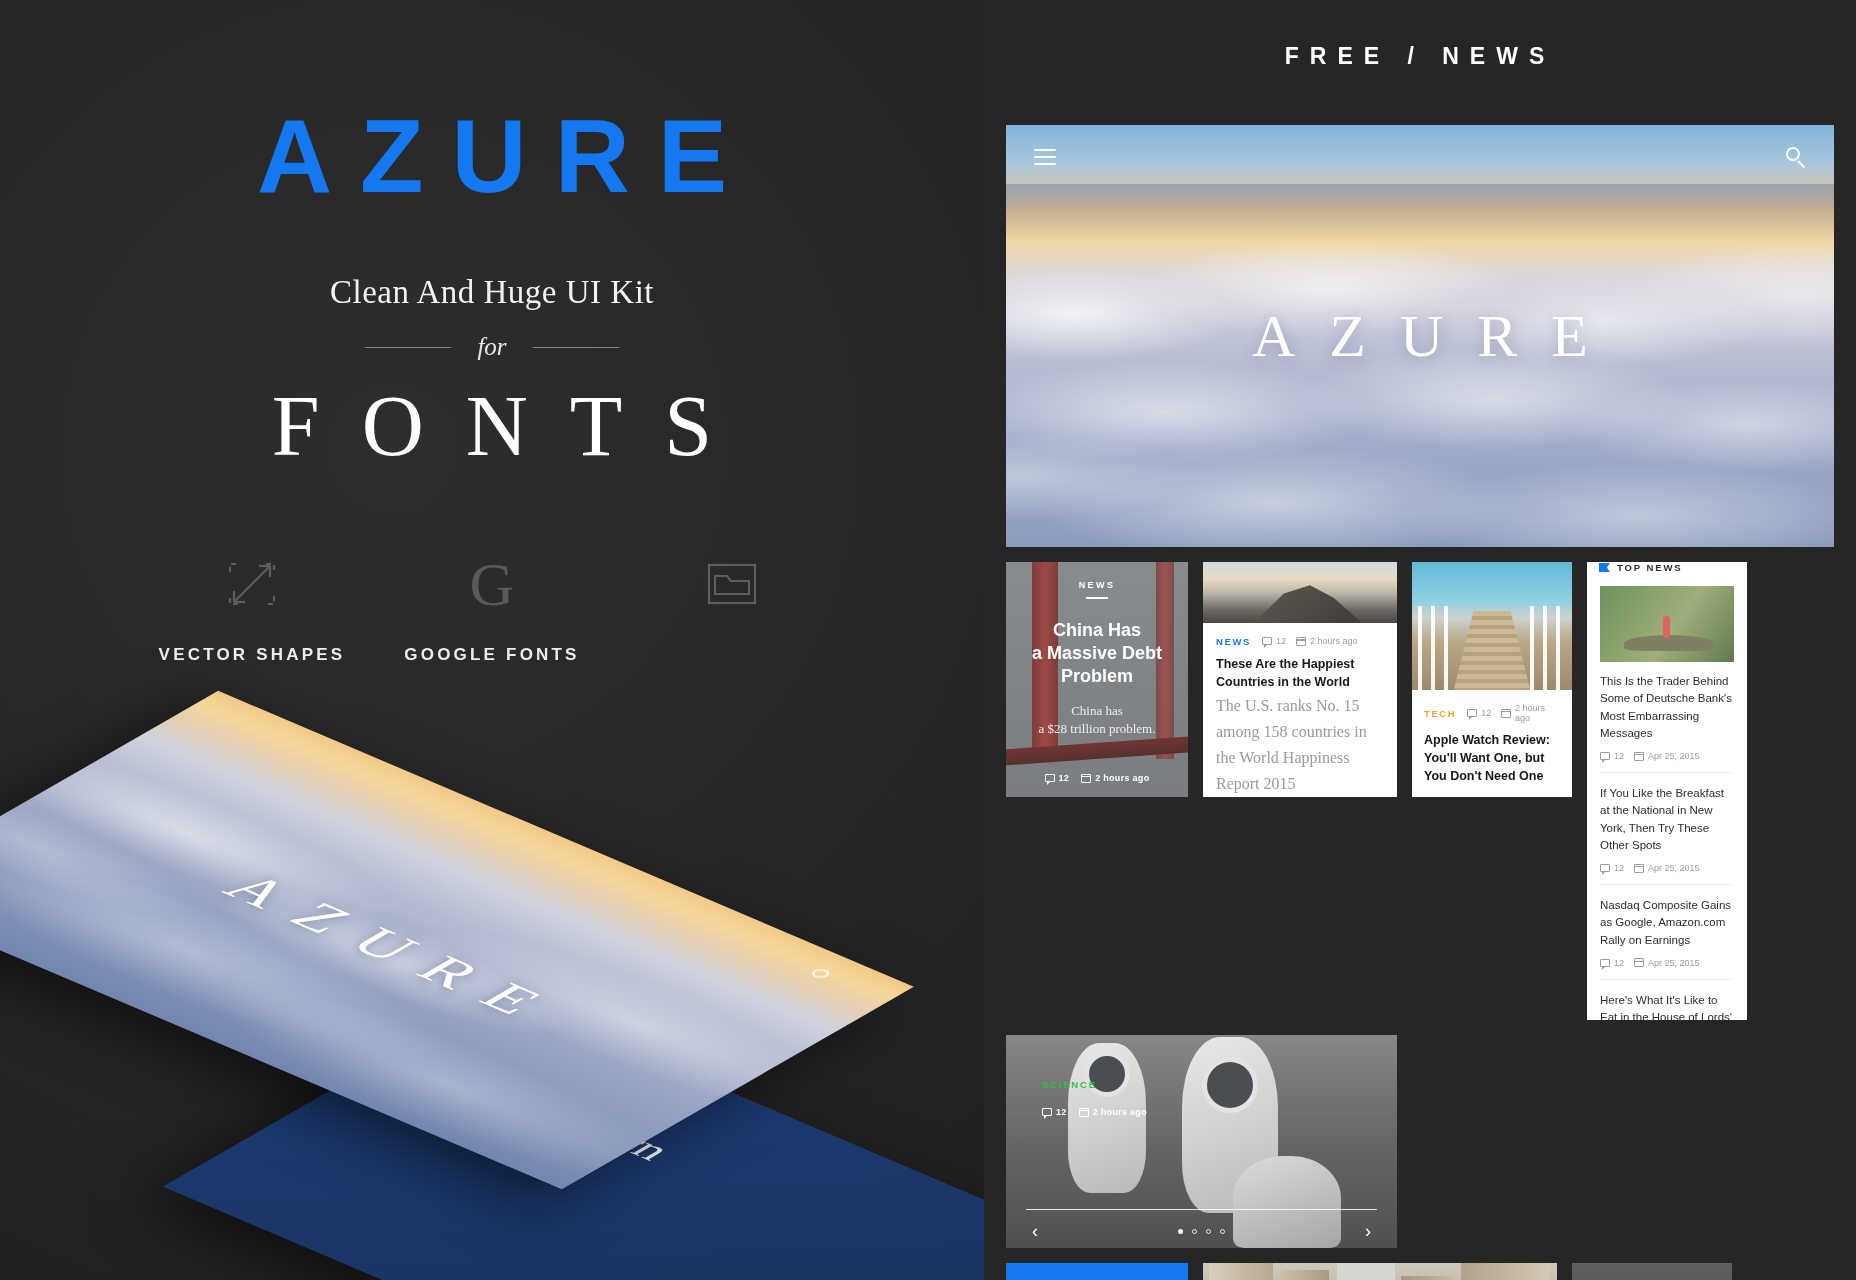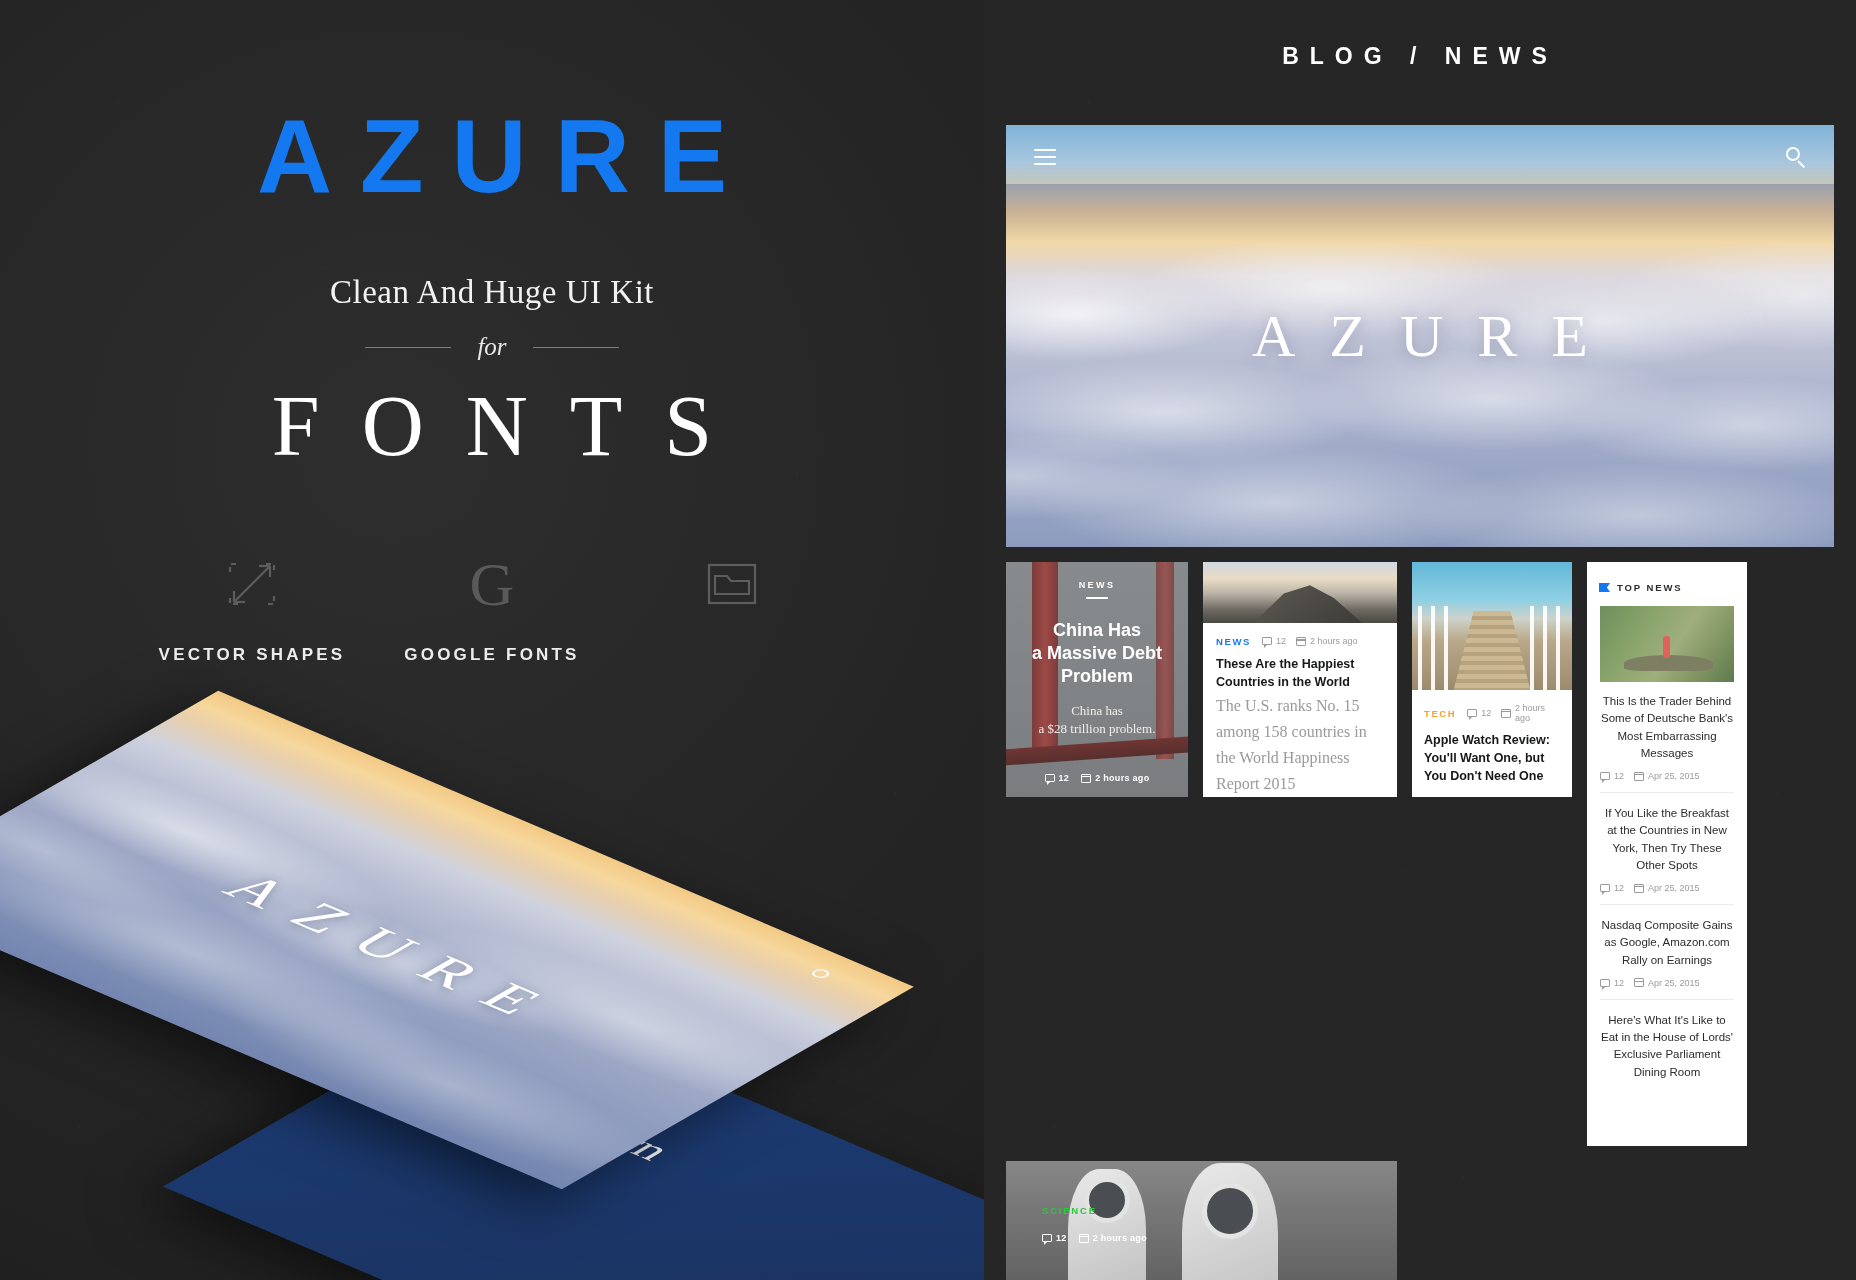--- a/index.html
+++ b/index.html
@@ -315,21 +315,21 @@
     clip-path: polygon(26% 0%, 74% 0%, 100% 100%, 0% 100%);
   }
   .c-tech .rail {
     position:absolute; top:34%; bottom:0; width: 22%;
     background: repeating-linear-gradient(to right, rgba(255,255,255,.92) 0 4px, transparent 4px 13px);
   }
   .c-tech .rail.l { left: 4%; } .c-tech .rail.r { right: 4%; }
   .c-tech .body { padding: 13px 12px 0; }
 
   
-  .c-topnews { width: 160px; height: 584px; padding: 20px 13px 0; text-align: center; }
+  .c-topnews { width: 160px; height: 458px; padding: 0 13px 0; }
   .tn-head { display:flex; align-items:center; gap: 8px; margin-bottom: 13px; }
   .flag-icon {
     width: 9px; height: 11px; background: #1479f0;
     clip-path: polygon(0 0, 100% 0, 100% 100%, 50% 72%, 0 100%);
     transform: rotate(-90deg);
   }
   .tn-title { font-size: 9.5px; font-weight: 700; letter-spacing: 1.9px; color: #2a2b2d; }
   .tn-thumb {
     height: 76px; margin-bottom: 11px;
     background: linear-gradient(125deg, #6e8f5e 0%, #88a36a 30%, #9fae7c 55%, #7d9260 80%, #5e7a4e 100%);
@@ -512,21 +512,21 @@
         <span class="iso-dot"></span>
         <div class="iso-word">AZURE</div>
       </div>
     </div>
   </div>
 
   <div class="right">
     <div class="noise"></div>
 
     <div class="right-head">
-      <div class="right-title">BLOG / NEWS</div>
+      <div class="right-title">FREE / NEWS</div>
     </div>
 
     <div class="hero">
       <div class="hero-top">
         <div class="burger">
             <span></span>
             <span></span>
             <span></span>
           </div>
         <div class="hero-search">
@@ -631,21 +631,21 @@
                   <span>12</span>
                 </span>
               <span class="mi">
                   <span class="ico-cal"></span>
                   <span>Apr 25, 2015</span>
                 </span>
             </div>
           </div>
 
           <div class="tn-item">
-            <h5>If You Like the Breakfast at the Countries in New York, Then Try These Other Spots</h5>
+            <h5>If You Like the Breakfast at the National in New York, Then Try These Other Spots</h5>
             <div class="meta-small">
               <span class="mi">
                   <span class="ico-comment"></span>
                   <span>12</span>
                 </span>
               <span class="mi">
                   <span class="ico-cal"></span>
                   <span>Apr 25, 2015</span>
                 </span>
             </div>

